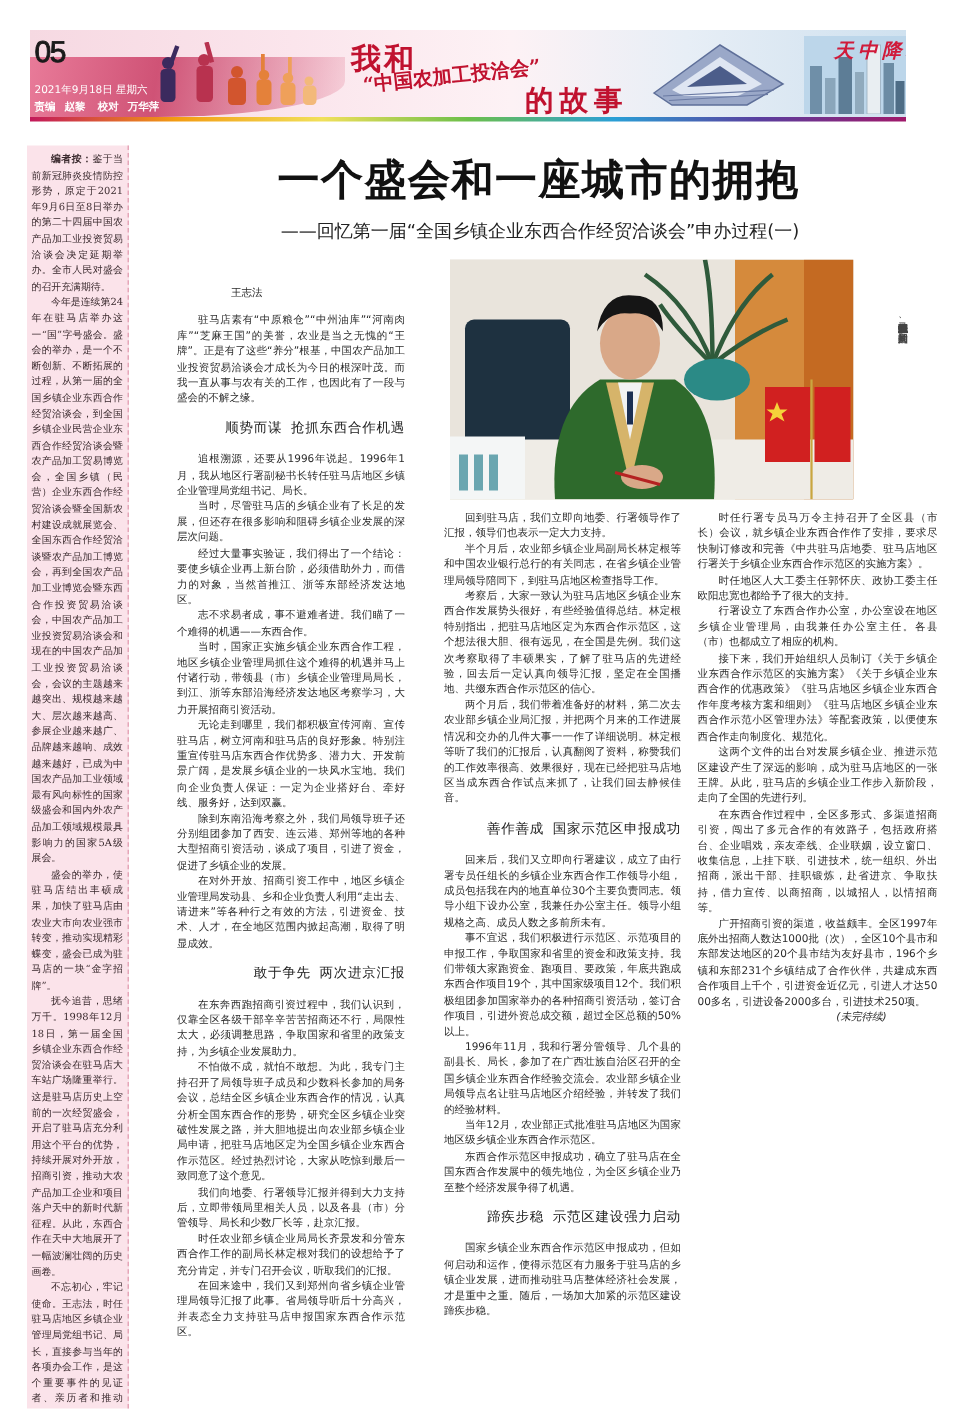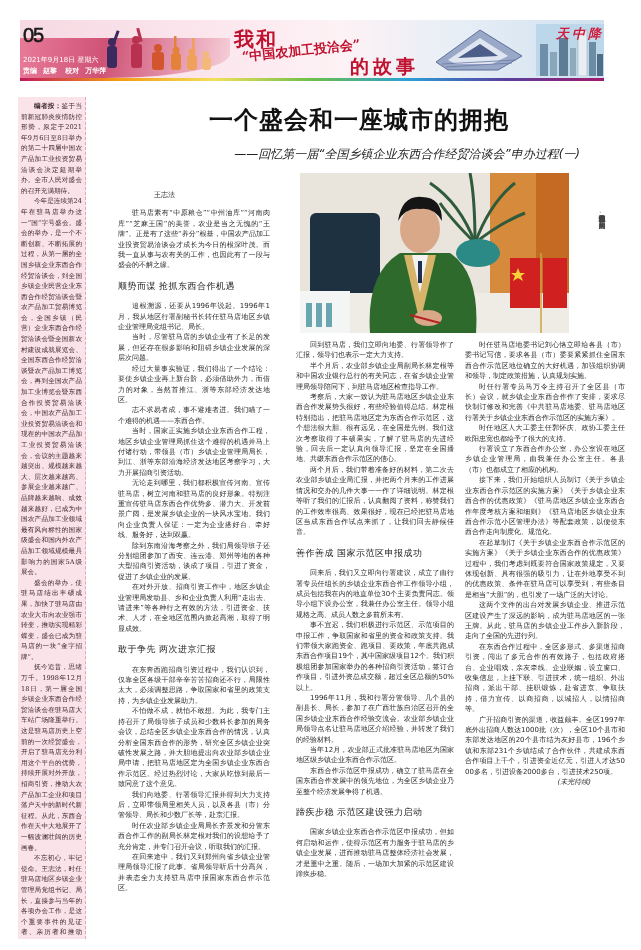--- a/index.html
+++ b/index.html
@@ -20,32 +20,32 @@
   .banner .skyline { position: absolute; left: 516px; top: 4px; width: 68px; height: 52px; }
   .banner .t4 { position: absolute; left: 536px; top: 5px; font-family: "DejaVu Serif", serif; font-size: 13px; font-weight: 700; color: #d01a3a; letter-spacing: 3px; font-style: italic; white-space: nowrap; }
   .rainbow { position: absolute; left: 20px; top: 78px; width: 584px; height: 3px; background: linear-gradient(90deg, #c2185b, #f39c12, #f1e05a, #6cbf4a, #2a9fd6, #5a3e9e, #a0196a); }
 
   
   .sidebar { position: absolute; left: 18px; top: 97px; width: 68px; height: 842px; background: #fbe3ea; border-right: 1px dashed #e5a6b8; padding: 4px 3px; overflow: hidden; }
   .sidebar p { font-family: "DejaVu Serif", serif; font-size: 6.6px; line-height: 10.6px; color: #3a2a2e; text-indent: 13px; text-align: justify; word-break: break-all; }
   .sidebar .lead { font-weight: 700; }
 
   
-  .headline { position: absolute; left: 124px; top: 99px; width: 470px; text-align: center; font-family: "DejaVu Sans", sans-serif; font-size: 24px; font-weight: 700; color: #111; letter-spacing: 1px; line-height: 42px; }
-  .subhead { position: absolute; left: 140px; top: 146px; width: 440px; text-align: right; font-family: "DejaVu Sans", sans-serif; font-size: 12px; color: #222; white-space: nowrap; font-style: italic; }
+  .headline { position: absolute; left: 124px; top: 99px; width: 470px; text-align: center; font-family: "DejaVu Sans", sans-serif; font-size: 28px; font-weight: 700; color: #111; letter-spacing: 1px; line-height: 42px; }
+  .subhead { position: absolute; left: 140px; top: 146px; width: 440px; text-align: center; font-family: "DejaVu Sans", sans-serif; font-size: 12px; color: #222; white-space: nowrap; }
 
   
   .photo { position: absolute; left: 300px; top: 173px; width: 269px; height: 160px; overflow: hidden; background: #e8e2da; }
   .caption-vertical { position: absolute; left: 578px; top: 210px; width: 28px; height: 120px; font-family: "DejaVu Serif", serif; font-size: 6.6px; line-height: 9px; color: #444; writing-mode: vertical-rl; }
 
   
   .col { position: absolute; font-family: "DejaVu Sans", sans-serif; font-size: 7px; line-height: 10.4px; color: #2b2b2b; text-align: justify; word-break: break-all; overflow: hidden; }
   .col p { text-indent: 14px; }
   .col p.noindent { text-indent: 0; margin-left: 36px; }
-  .col h3 { font-family: Liberation Sans, sans-serif; font-size: 9px; font-weight: 400; text-align: left; color: #222; margin: 10px 0 10px; letter-spacing: 0.5px; }
+  .col h3 { font-family: Liberation Mono, monospace; font-size: 9px; font-weight: 400; text-align: right; color: #222; margin: 10px 0 10px; letter-spacing: 0.5px; }
   .col .end { text-align: right; padding-right: 34px; font-style: italic; }
   .c1 { left: 118px; top: 190px; width: 152px; height: 755px; }
   .c2 { left: 296px; top: 340px; width: 158px; height: 605px; }
   .c3 { left: 465px; top: 340px; width: 160px; height: 605px; }
   .c1 .lead-block { margin-top: 8px; }
 </style>
 </head>
 <body>
 
 <div class="banner">
@@ -189,23 +189,21 @@
   <p>回来后，我们又立即向行署建议，成立了由行署专员任组长的乡镇企业东西合作工作领导小组，成员包括我在内的地直单位30个主要负责同志。领导小组下设办公室，我兼任办公室主任。领导小组规格之高、成员人数之多前所未有。</p>
   <p>事不宜迟，我们积极进行示范区、示范项目的申报工作，争取国家和省里的资金和政策支持。我们带领大家跑资金、跑项目、要政策，年底共跑成东西合作项目19个，其中国家级项目12个。我们积极组团参加国家举办的各种招商引资活动，签订合作项目，引进外资总成交额，超过全区总额的50%以上。</p>
   <p>1996年11月，我和行署分管领导、几个县的副县长、局长，参加了在广西壮族自治区召开的全国乡镇企业东西合作经验交流会。农业部乡镇企业局领导点名让驻马店地区介绍经验，并转发了我们的经验材料。</p>
   <p>当年12月，农业部正式批准驻马店地区为国家地区级乡镇企业东西合作示范区。</p>
   <p>东西合作示范区申报成功，确立了驻马店在全国东西合作发展中的领先地位，为全区乡镇企业乃至整个经济发展争得了机遇。</p>
   <h3>蹄疾步稳  示范区建设强力启动</h3>
   <p>国家乡镇企业东西合作示范区申报成功，但如何启动和运作，使得示范区有力服务于驻马店的乡镇企业发展，进而推动驻马店整体经济社会发展，才是重中之重。随后，一场加大加紧的示范区建设蹄疾步稳。</p>
 </div>
 
 <div class="col c3">
-  <p>时任驻马店地委书记刘心恪立即给各县（市）委书记写信，要求各县（市）委要紧紧抓住全国东西合作示范区地位确立的大好机遇，加强组织协调和领导，制定政策措施，认真规划实施。</p>
   <p>时任行署专员马万令主持召开了全区县（市长）会议，就乡镇企业东西合作作了安排，要求尽快制订修改和完善《中共驻马店地委、驻马店地区行署关于乡镇企业东西合作示范区的实施方案》。</p>
   <p>时任地区人大工委主任郭怀庆、政协工委主任欧阳忠宽也都给予了很大的支持。</p>
   <p>行署设立了东西合作办公室，办公室设在地区乡镇企业管理局，由我兼任办公室主任。各县（市）也都成立了相应的机构。</p>
   <p>接下来，我们开始组织人员制订《关于乡镇企业东西合作示范区的实施方案》《关于乡镇企业东西合作的优惠政策》《驻马店地区乡镇企业东西合作年度考核方案和细则》《驻马店地区乡镇企业东西合作示范小区管理办法》等配套政策，以便使东西合作走向制度化、规范化。</p>
-  <p>在起草制订《关于乡镇企业东西合作示范区的实施方案》《关于乡镇企业东西合作的优惠政策》过程中，我们考虑到既要符合国家政策规定，又要体现创新、具有很强的吸引力，让在外地享受不到的优惠政策、条件在驻马店可以享受到，有些条目是相当“大胆”的，也引发了一场广泛的大讨论。</p>
   <p>这两个文件的出台对发展乡镇企业、推进示范区建设产生了深远的影响，成为驻马店地区的一张王牌。从此，驻马店的乡镇企业工作步入新阶段，走向了全国的先进行列。</p>
   <p>在东西合作过程中，全区多形式、多渠道招商引资，闯出了多元合作的有效路子，包括政府搭台、企业唱戏，亲友牵线、企业联姻，设立窗口、收集信息，上挂下联、引进技术，统一组织、外出招商，派出干部、挂职锻炼，赴省进京、争取扶持，借力宣传、以商招商，以城招人，以情招商等。</p>
   <p>广开招商引资的渠道，收益颇丰。全区1997年底外出招商人数达1000批（次），全区10个县市和东部发达地区的20个县市结为友好县市，196个乡镇和东部231个乡镇结成了合作伙伴，共建成东西合作项目上千个，引进资金近亿元，引进人才达5000多名，引进设备2000多台，引进技术250项。</p>
   <p class="end">(未完待续)</p>
 </div>
 
 </body></html>

